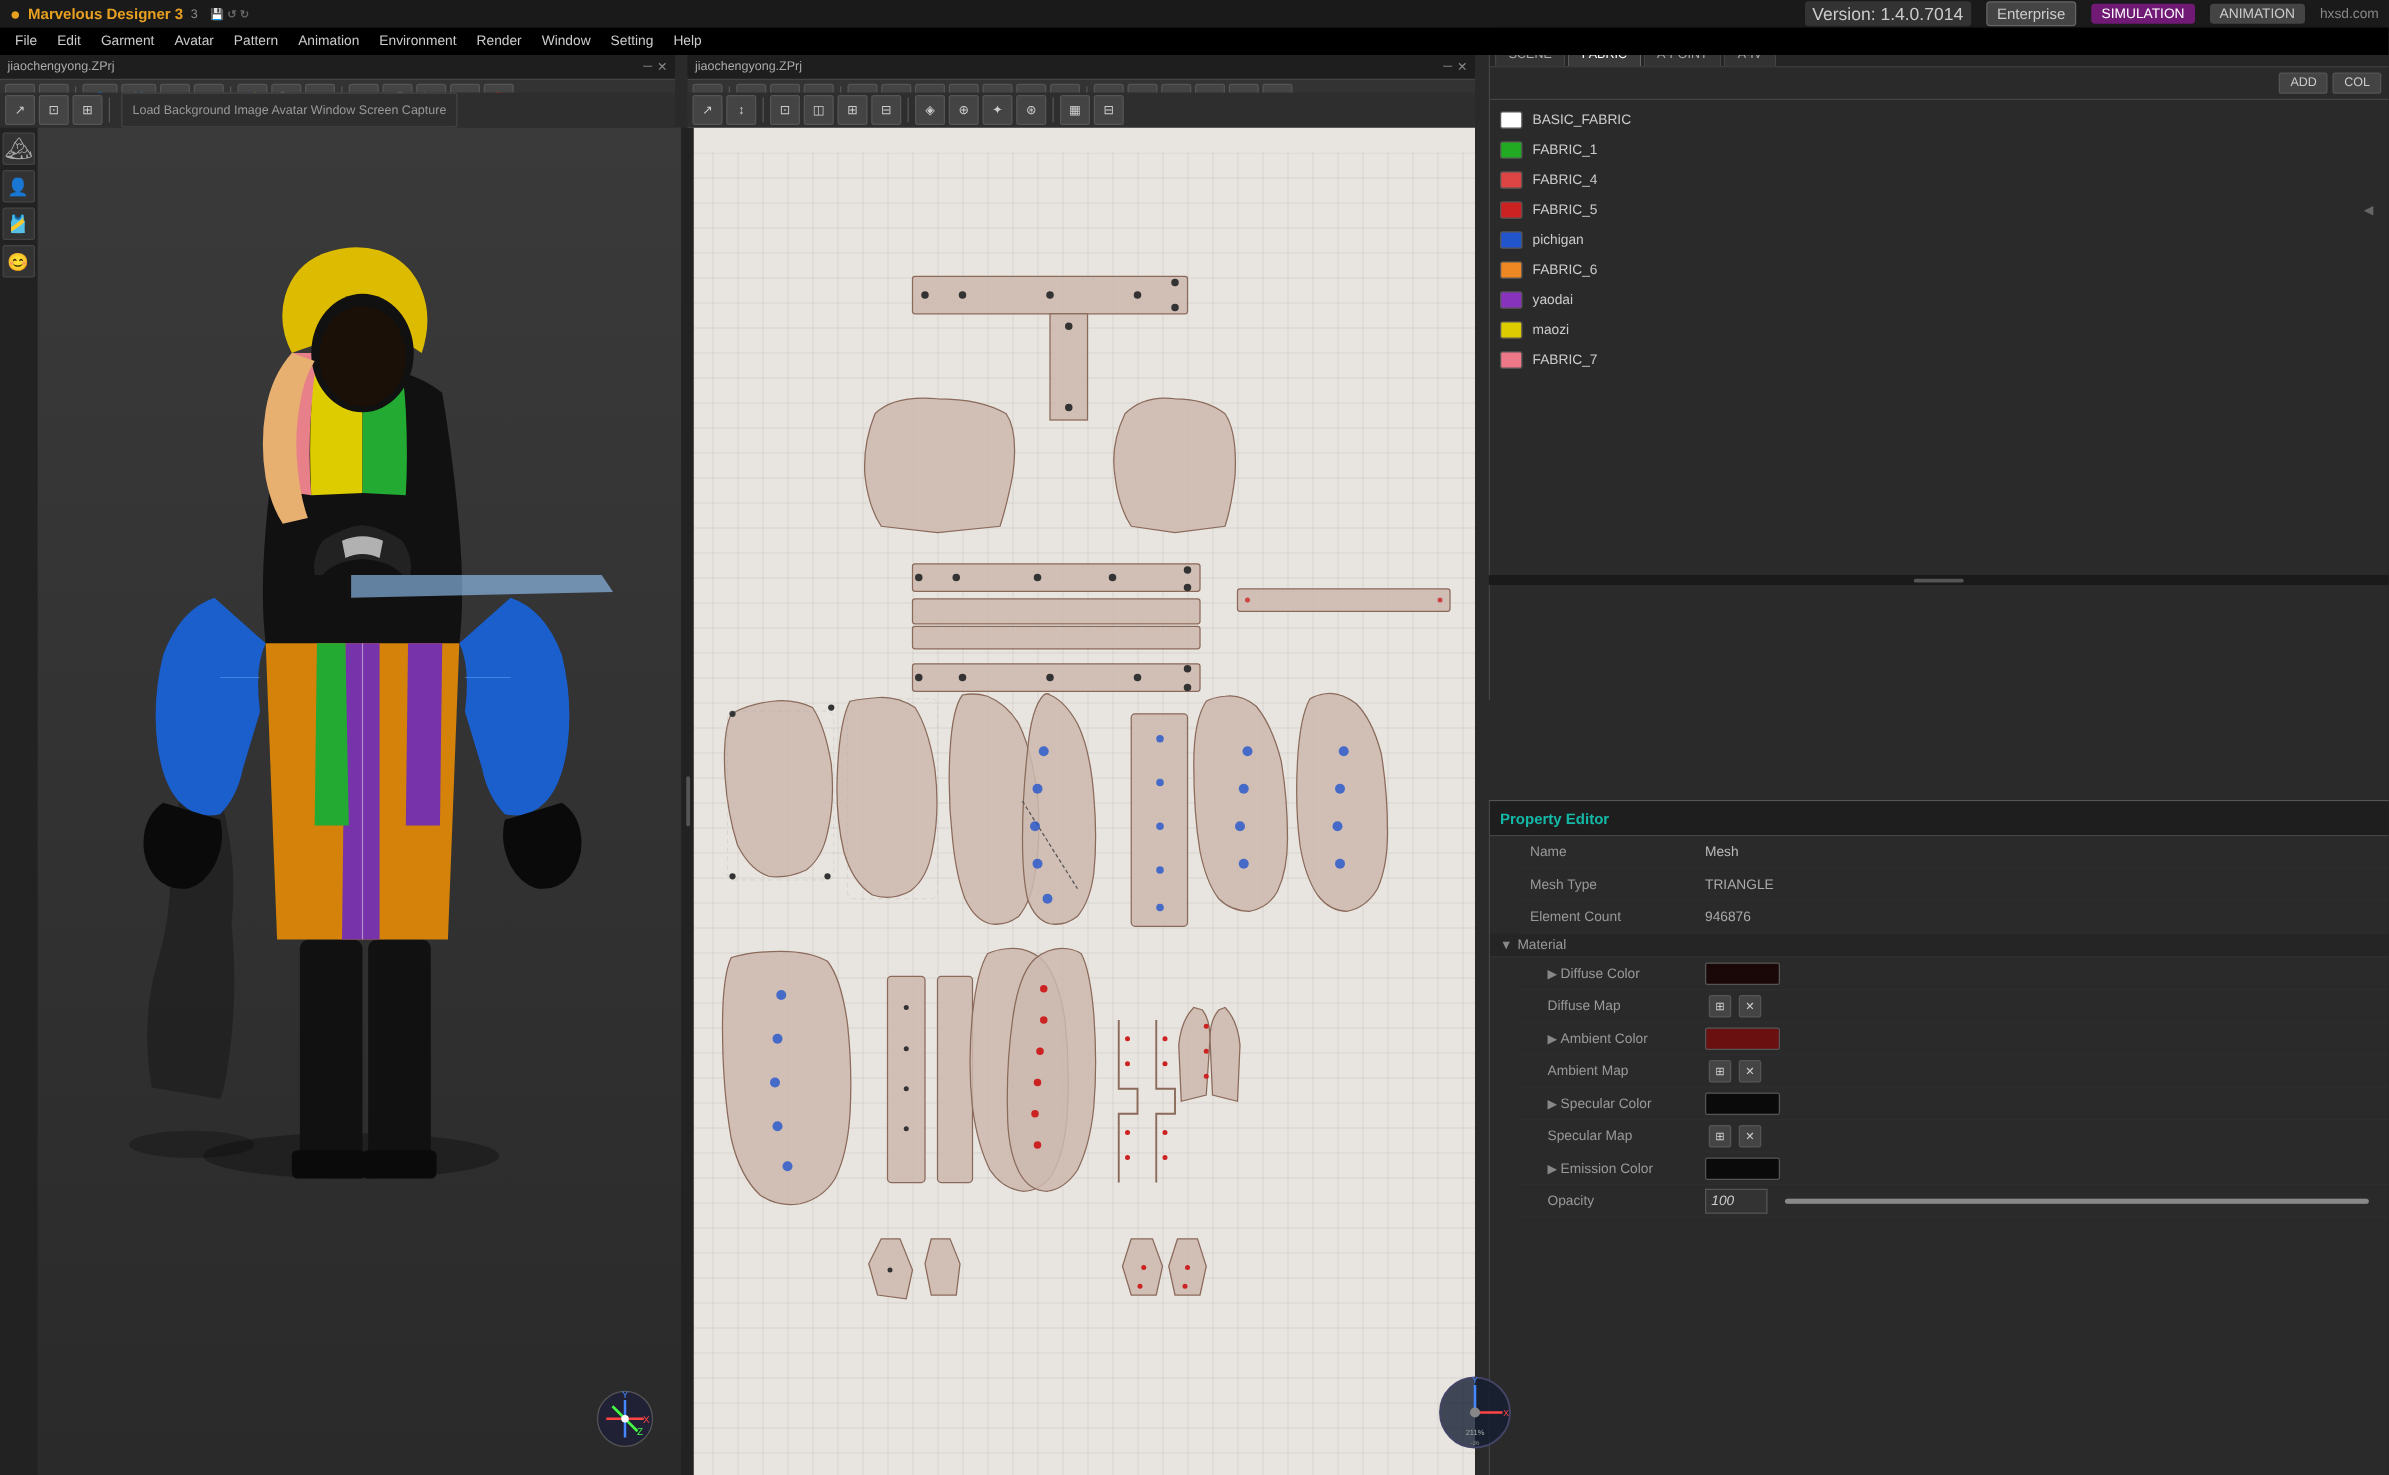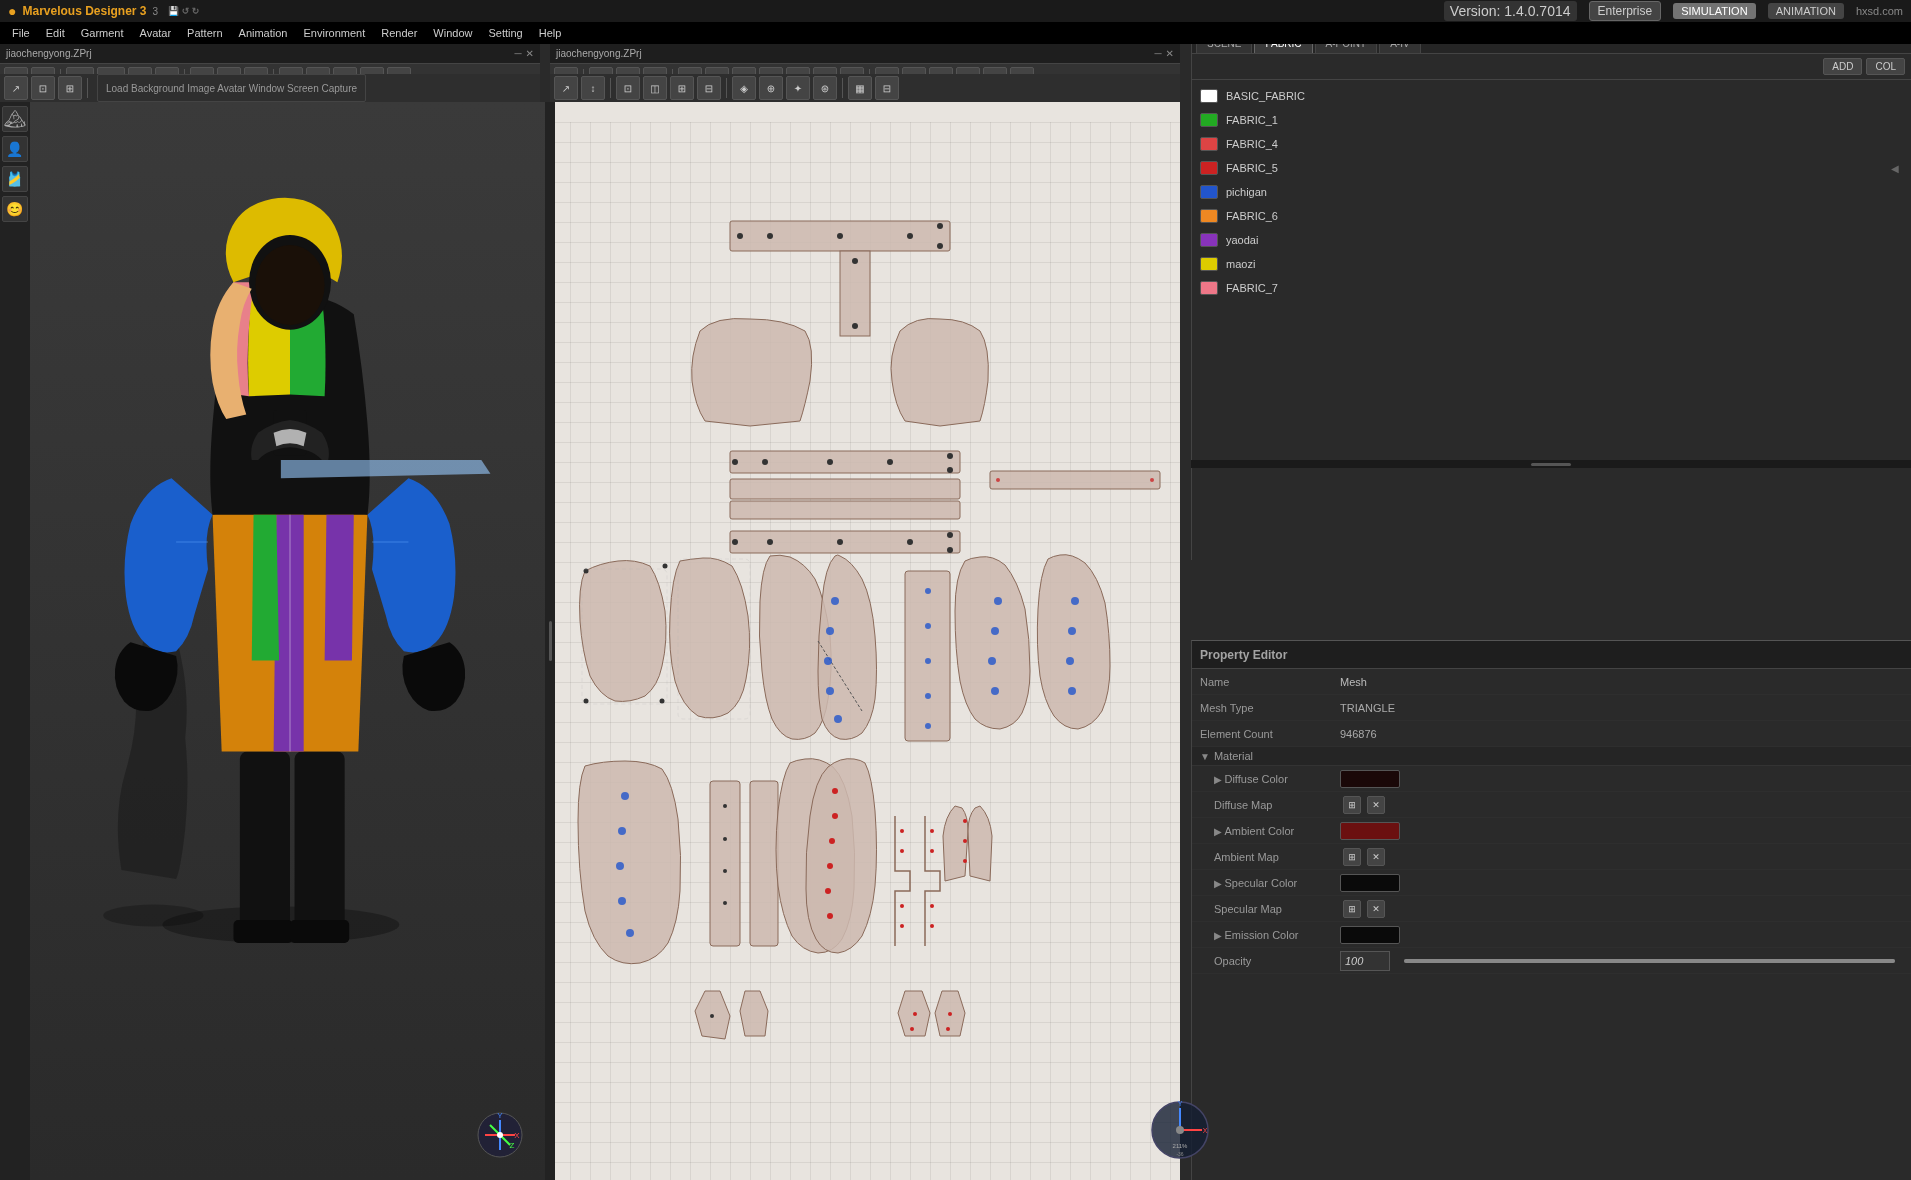--- a/index.html
+++ b/index.html
@@ -52,21 +52,21 @@
     }
     .enterprise-badge {
       background: #444;
       padding: 2px 8px;
       border-radius: 3px;
       font-size: 12px;
       color: #ccc;
       border: 1px solid #666;
     }
     .sim-badge {
-      background: #737373;
+      background: #701a75;
       padding: 2px 8px;
       border-radius: 3px;
       font-size: 11px;
       color: #fff;
     }
     .anim-badge {
       background: #444;
       padding: 2px 8px;
       border-radius: 3px;
       font-size: 11px;
@@ -350,21 +350,21 @@
     #pe-header {
       height: 28px;
       background: #1e1e1e;
       display: flex;
       align-items: center;
       padding: 0 8px;
       border-bottom: 1px solid #444;
     }
     #pe-header span {
       font-size: 12px;
-      color: #a3a3a3;
+      color: #14b8a6;
       font-weight: bold;
     }
 
     
     .prop-section {
       background: #252525;
       padding: 3px 8px;
       font-size: 11px;
       color: #999;
       border-bottom: 1px solid #333;
@@ -375,20 +375,21 @@
     .prop-section-toggle {
       color: #888;
       font-size: 10px;
     }
     .prop-row {
       display: flex;
       align-items: center;
       height: 26px;
       border-bottom: 1px solid #2e2e2e;
       padding: 0 8px;
+      margin-left: 24px;
     }
     .prop-label {
       width: 140px;
       font-size: 11px;
       color: #999;
       flex-shrink: 0;
     }
     .prop-value {
       flex: 1;
       font-size: 11px;

